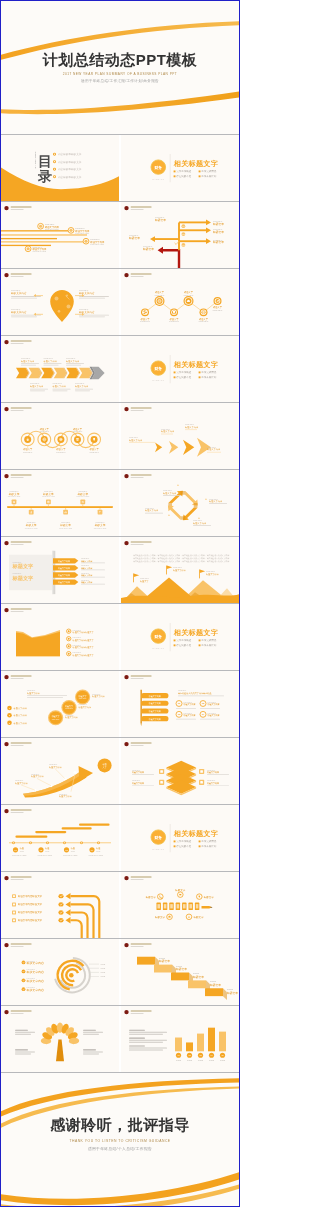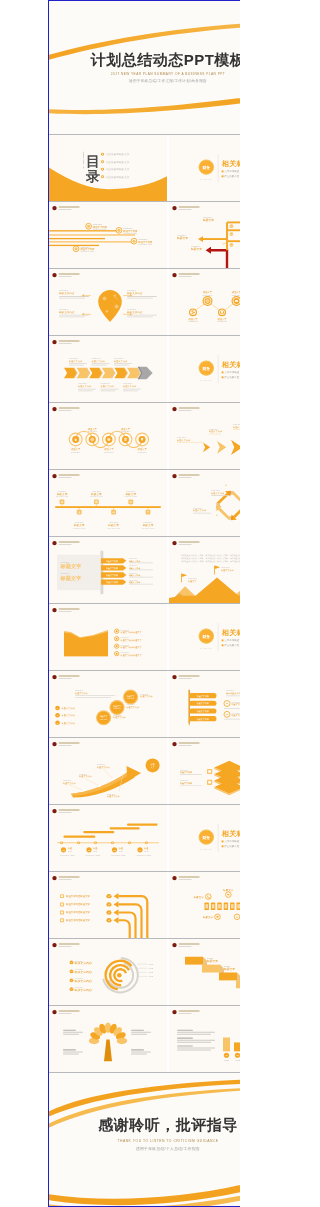--- a/index.html
+++ b/index.html
@@ -1,19 +1,19 @@
 <!DOCTYPE html>
 <html><head>
 <meta charset="utf-8">
 <title>PPT Template Preview</title>
 <style>
   html,body{margin:0;padding:0;background:#fff;}
   body{width:240px;height:1207px;overflow:hidden;font-family:"Liberation Sans",sans-serif;}
   #page{position:relative;width:240px;height:1207px;box-sizing:border-box;
-        border:1px solid #2020c8;background:#ffffff;overflow:hidden;margin-left:48px;}
+        border:1px solid #2020c8;background:#ffffff;overflow:hidden;}
   .slide{position:absolute;overflow:hidden;background:#fdf7f1;}
   .slide svg{display:block;width:100%;height:100%;}
   .rowline{position:absolute;left:0;width:238px;height:1px;background:#b7b8bb;}
   text{font-family:"Liberation Sans",sans-serif;}
   .hero-text{position:absolute;left:0;top:0;width:238px;text-align:center;}
   .hero-title{position:absolute;left:0;top:50px;width:238px;font-size:15px;font-weight:bold;color:#333;letter-spacing:.5px;}
   .hero-sub-en{position:absolute;left:0;top:71px;width:238px;font-size:3.2px;color:#b08a4a;letter-spacing:.45px;}
   .hero-sub-cn{position:absolute;left:0;top:78px;width:238px;font-size:3.6px;color:#9a9a9a;letter-spacing:.3px;}
   .end-text{position:absolute;left:0;top:0;width:238px;text-align:center;}
   .end-title{position:absolute;left:0;top:44px;width:238px;font-size:15px;font-weight:bold;color:#333;letter-spacing:.5px;}

